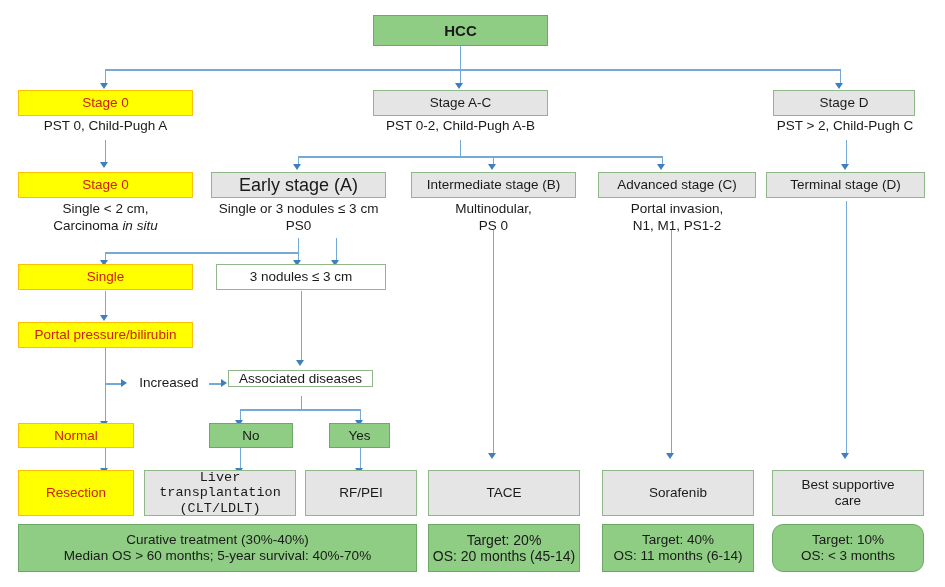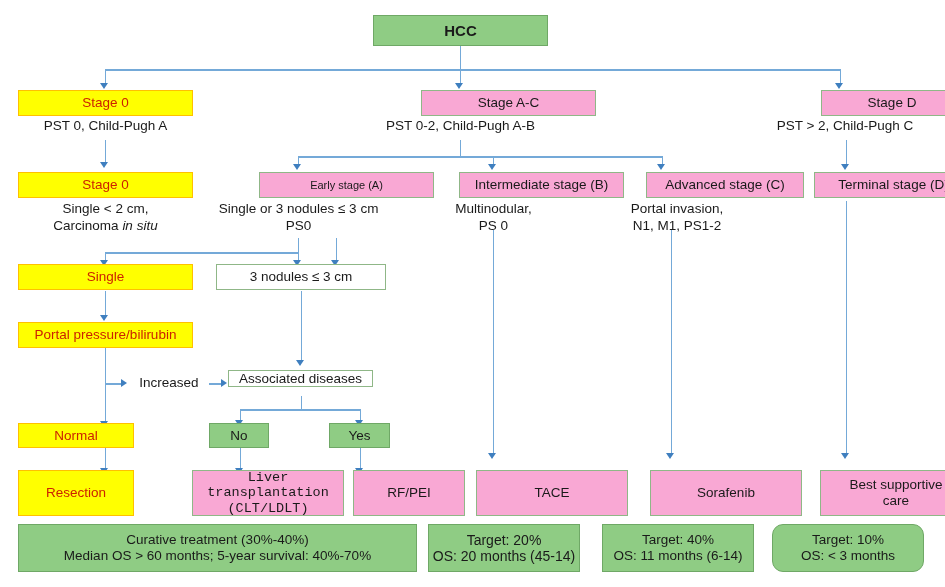--- a/index.html
+++ b/index.html
@@ -28,23 +28,22 @@
     line-height: 1.15;
     color: #1a1a1a;
     z-index: 3;
   }
   
   .fill-dark {
     background: #8fcc84;
     border: 1px solid #6fa866;
   }
   .fill-light {
-    background: #f9a8d4;
+    background: #e5e5e5;
     border: 1px solid #8fb787;
-    margin-left: 48px;
   }
   .fill-white {
     background: #ffffff;
     border: 1px solid #8fb787;
   }
   .fill-yellow {
     background: #ffff00;
     border: 1px solid #ffc000;
     color: #cc2200;
   }
@@ -197,21 +196,21 @@
   </div>
 
   <div class="node fill-yellow" style="left:18px; top:172px; width:175px; height:26px; font-size:13.5px;">
     <span>Stage 0</span>
   </div>
   <div class="cap-label" style="left:13px; top:201px; width:185px; font-size:13.5px;">
     <div>Single &lt; 2 cm,</div>
     <div><span>Carcinoma </span><span class="italic">in situ</span></div>
   </div>
 
-  <div class="node fill-light" style="left:211px; top:172px; width:175px; height:26px; font-size:11px;">
+  <div class="node fill-light" style="left:211px; top:172px; width:175px; height:26px; font-size:18px;">
     <span>Early stage (A)</span>
   </div>
   <div class="cap-label" style="left:201px; top:201px; width:195px; font-size:13.5px;">
     <div>Single or 3 nodules ≤ 3 cm</div>
     <div>PS0</div>
   </div>
 
   <div class="node fill-light" style="left:411px; top:172px; width:165px; height:26px; font-size:13.5px;">
     <span>Intermediate stage (B)</span>
   </div>
@@ -246,21 +245,21 @@
   <div class="node fill-none" style="left:130px; top:372px; width:78px; height:22px; font-size:13.5px;">
     <span>Increased</span>
   </div>
   <div class="node fill-white" style="left:228px; top:370px; width:145px; height:17px; font-size:13.5px;">
     <span>Associated diseases</span>
   </div>
 
   <div class="node fill-yellow" style="left:18px; top:423px; width:116px; height:25px; font-size:13.5px;">
     <span>Normal</span>
   </div>
-  <div class="node fill-dark" style="left:209px; top:423px; width:60px; height:25px; font-size:13.5px;">
+  <div class="node fill-dark" style="left:209px; top:423px; width:84px; height:25px; font-size:13.5px;">
     <span>No</span>
   </div>
   <div class="node fill-dark" style="left:329px; top:423px; width:61px; height:25px; font-size:13.5px;">
     <span>Yes</span>
   </div>
 
   <div class="node fill-yellow" style="left:18px; top:470px; width:116px; height:46px; font-size:13.5px;">
     <span>Resection</span>
   </div>
   <div class="node fill-light" style="left:144px; top:470px; width:152px; height:46px; font-size:13.5px;font-family:Liberation Mono, monospace;">

